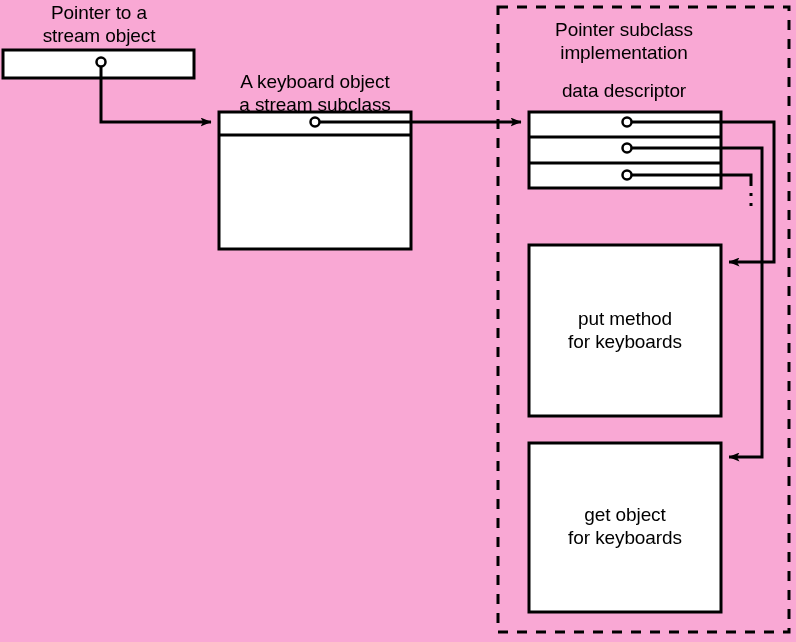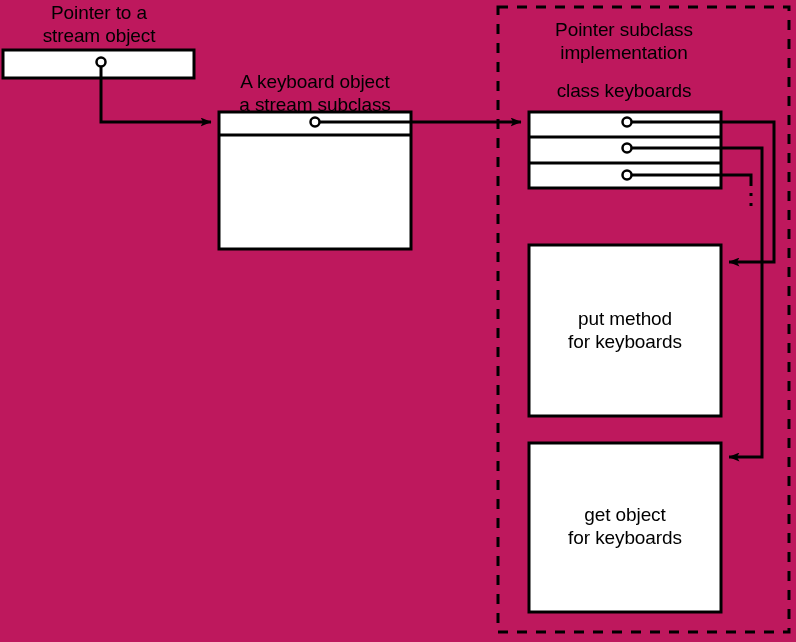--- a/index.html
+++ b/index.html
@@ -8,21 +8,21 @@
     background: #ffffff;
   }
   body {
     font-family: "Liberation Sans", sans-serif;
     color: #000000;
   }
   #diagram-root {
     position: relative;
     width: 796px;
     height: 642px;
-    background: #be185d;
+    background: #f9a8d4;
     overflow: hidden;
   }
   #diagram-svg {
     position: absolute;
     left: 0;
     top: 0;
     width: 796px;
     height: 642px;
   }
   .lbl {
@@ -100,21 +100,21 @@
   <div class="lbl lbl-center" id="label-pointer-title">Pointer to a
 stream object</div>
 
   <div class="lbl lbl-center" id="label-keyboard-title">A keyboard object
 a stream subclass</div>
 
 
   <div class="lbl lbl-center" id="label-impl-title">Pointer subclass
 implementation</div>
 
-  <div class="lbl lbl-center" id="label-class-desc">class keyboards</div>
+  <div class="lbl lbl-center" id="label-class-desc">data descriptor</div>
 
   <div class="lbl lbl-center" id="label-put-method">put method
 for keyboards</div>
 
   <div class="lbl lbl-center" id="label-get-method">get object
 for keyboards</div>
 
 </div>
 
 </body></html>

